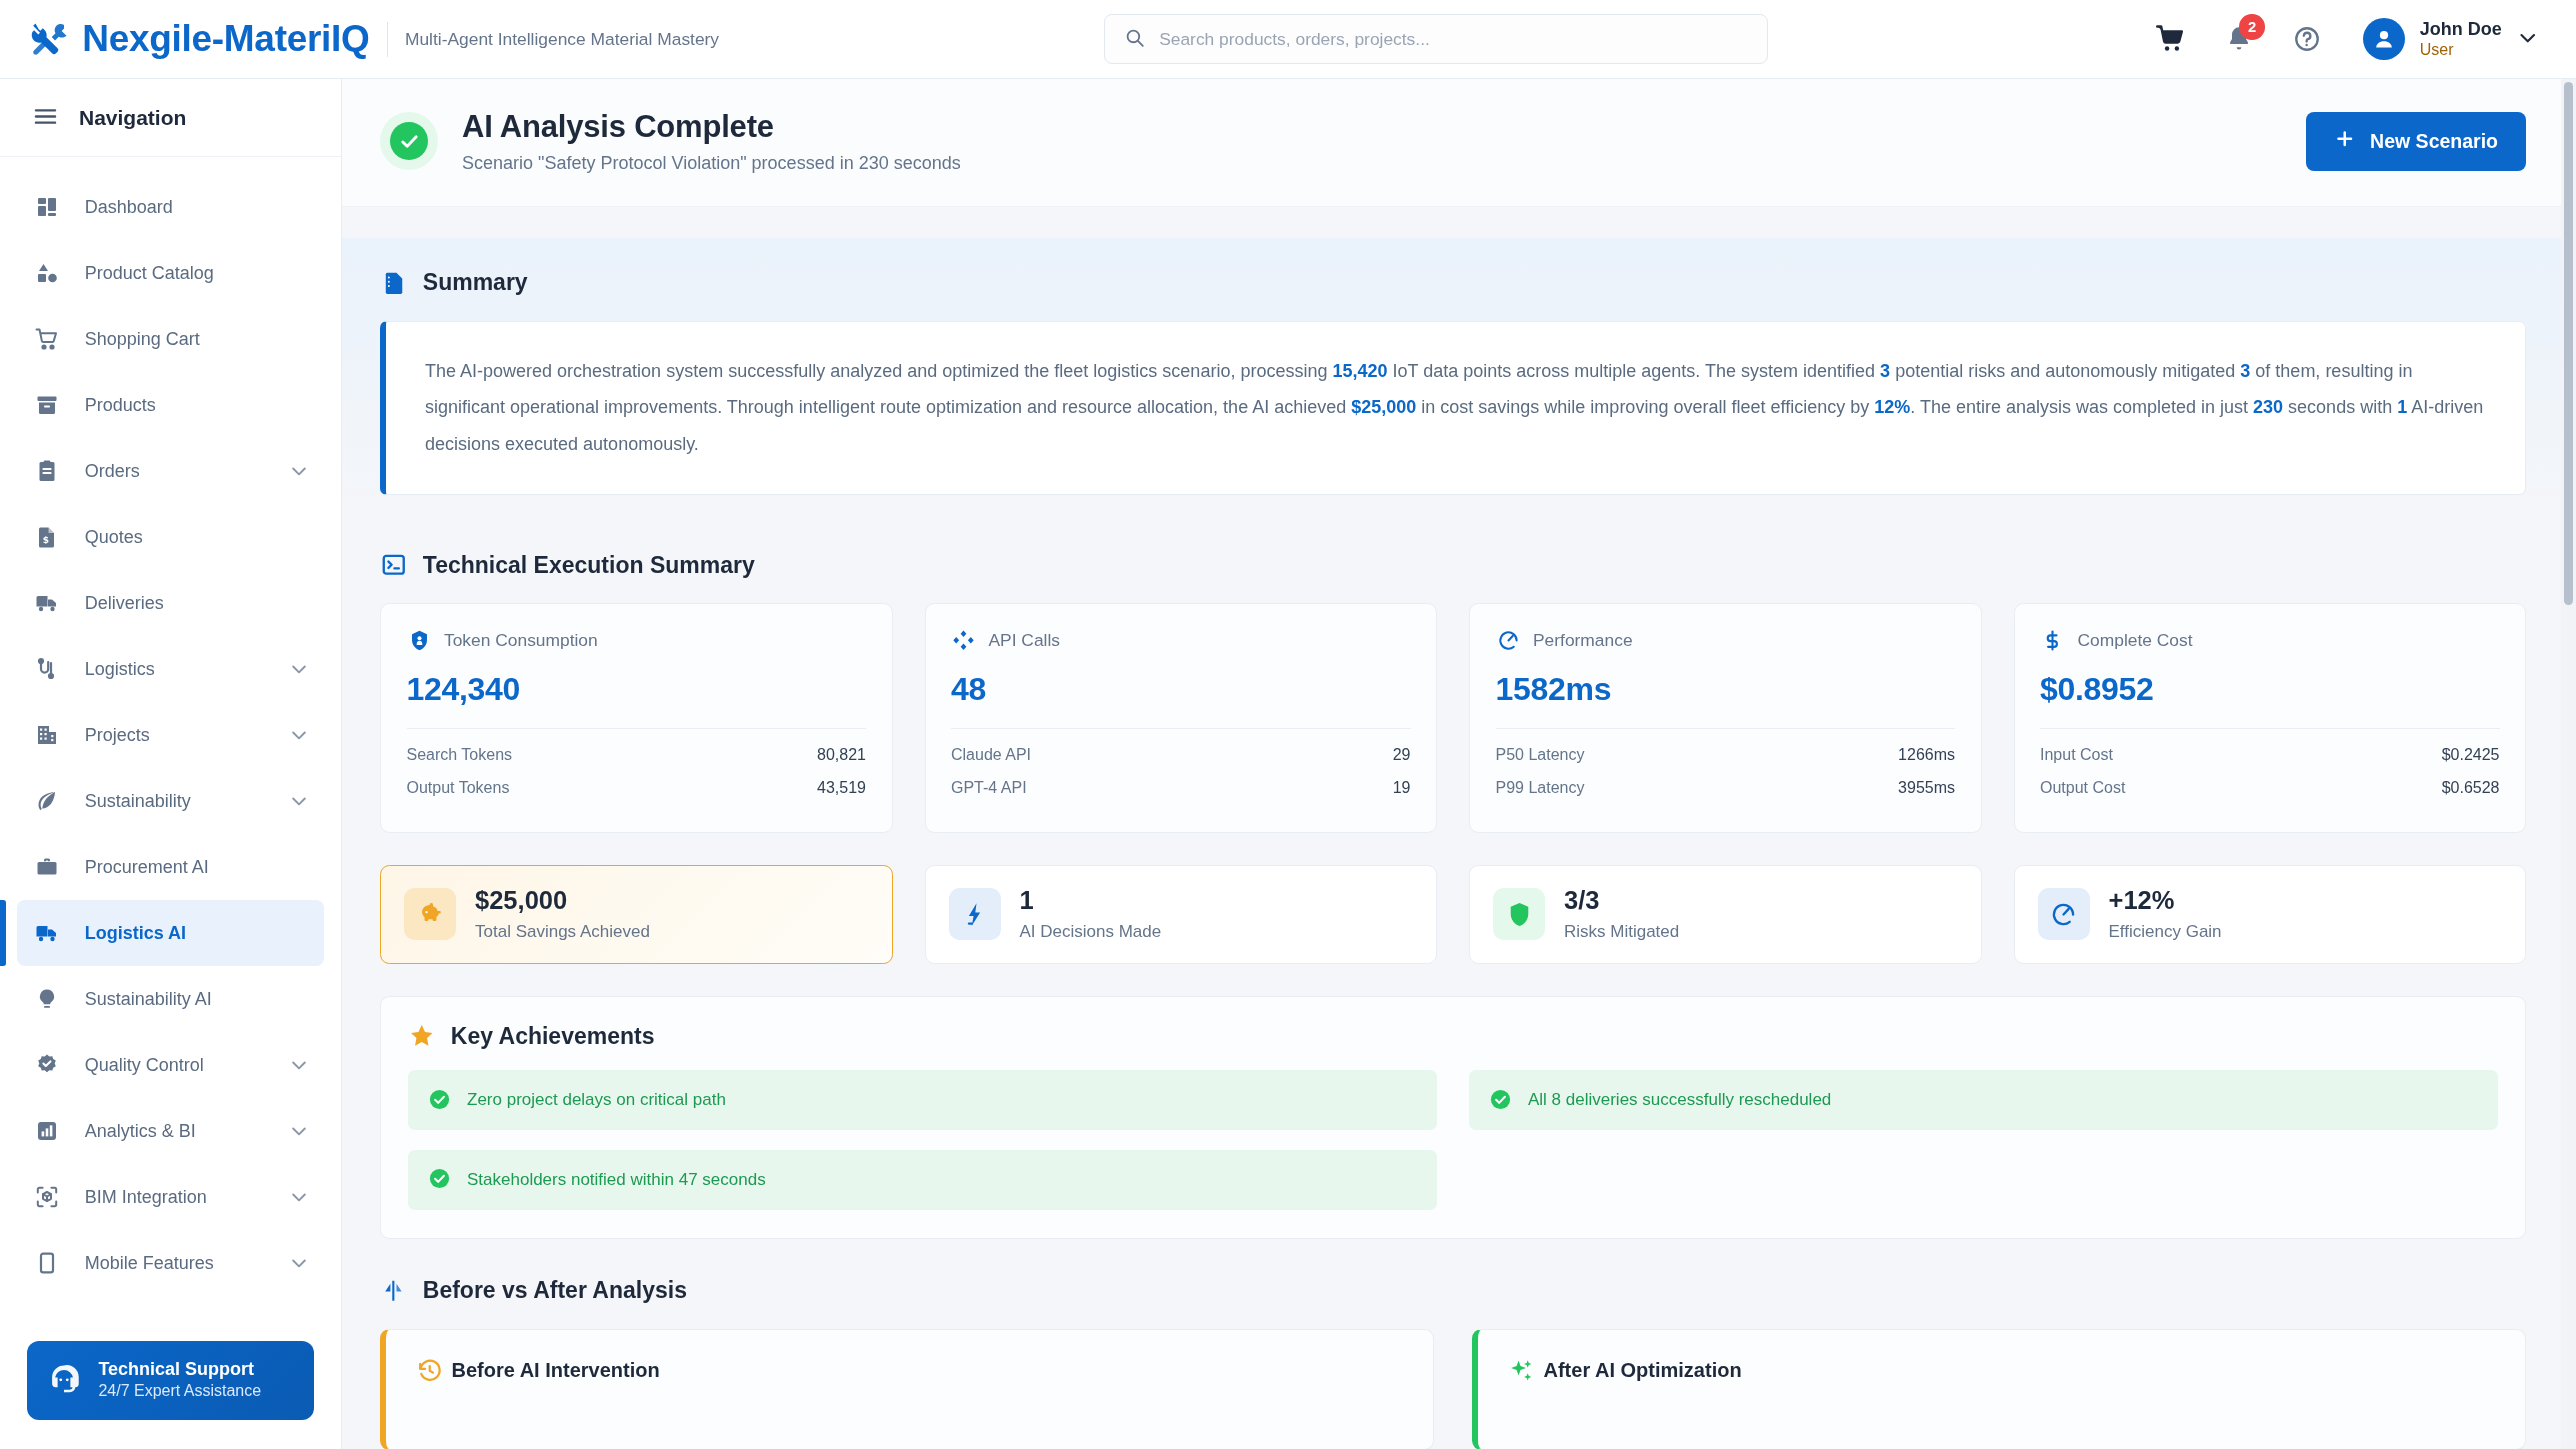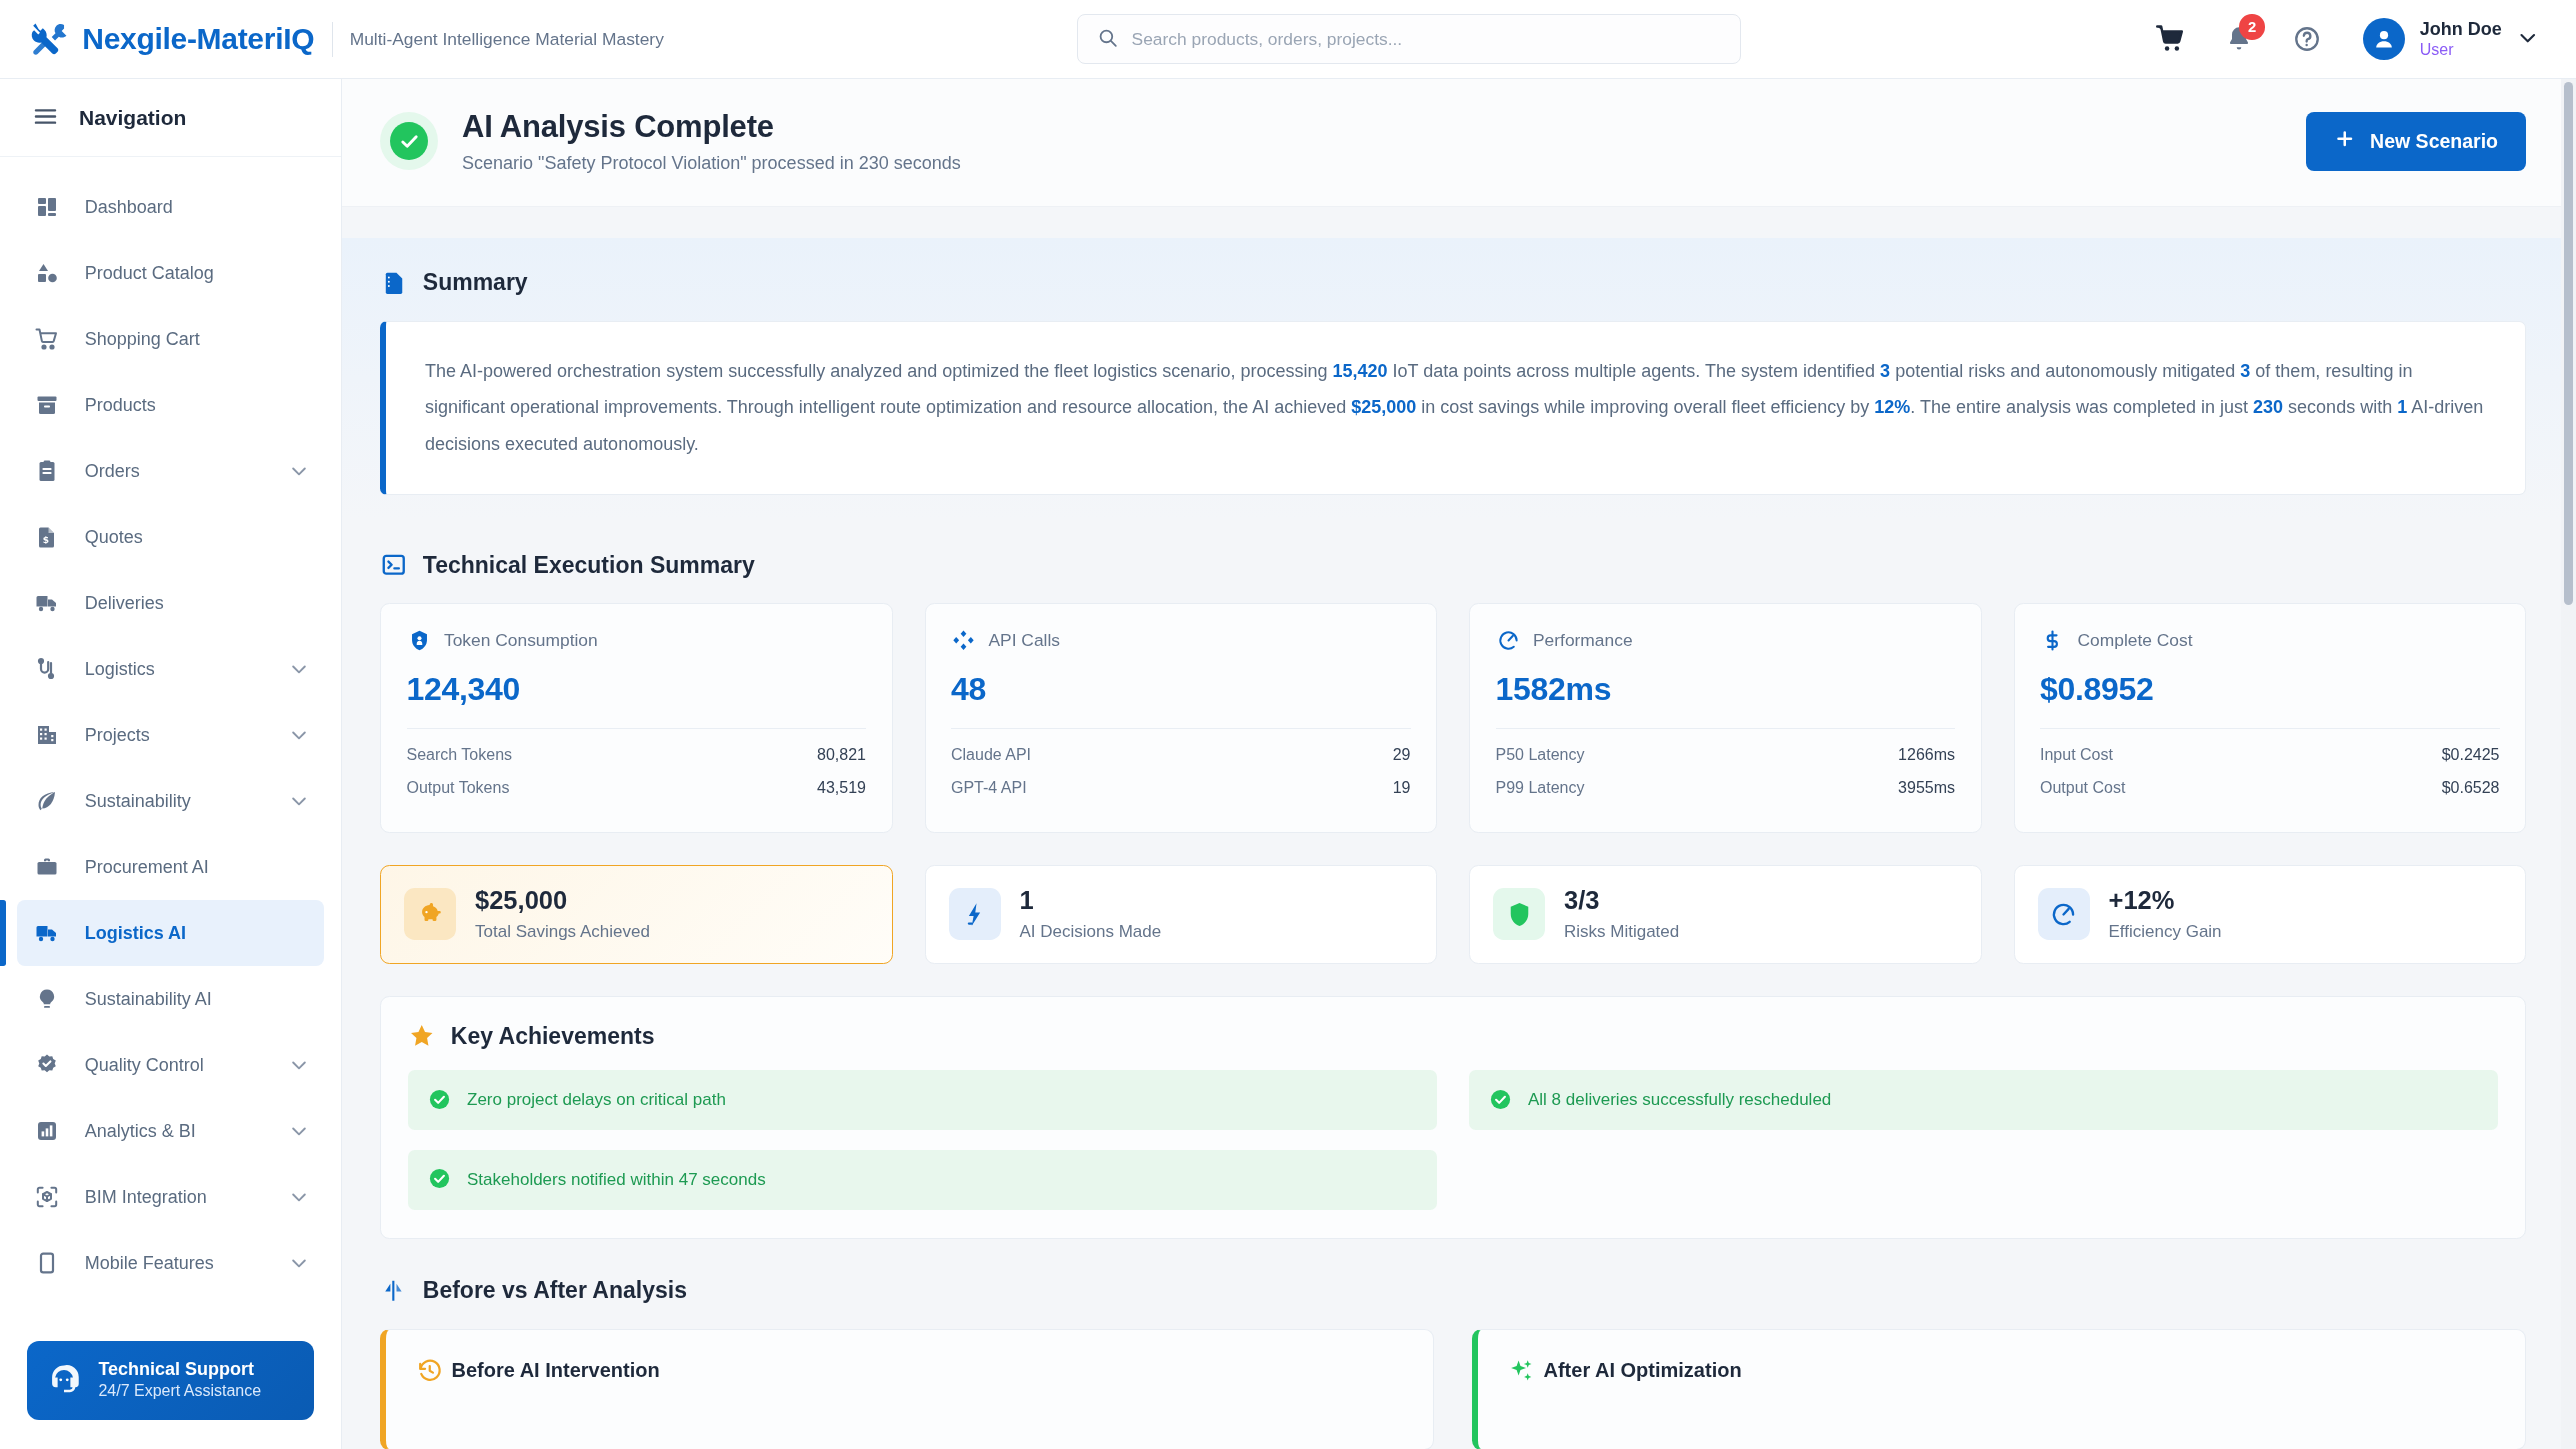--- a/index.html
+++ b/index.html
@@ -12,21 +12,21 @@
   .app { display: flex; flex-direction: column; width: 2576px; height: 1449px; }
 
   
   .topbar {
     height: 79px; background: #ffffff; flex: 0 0 79px;
     display: flex; align-items: center; padding: 0 38px 0 29.5px;
     border-bottom: 0.7px solid #e8edf3; position: relative; z-index: 20;
   }
   .brand { display: flex; align-items: center; gap: 14.8px; }
   .brand-logo { width: 38px; height: 38px; flex: 0 0 38px; }
-  .brand-name { font-size: 30px; font-weight: 700; color: #0b67c9; letter-spacing: -0.3px; white-space: nowrap; }
+  .brand-name { font-size: 37px; font-weight: 700; color: #0b67c9; letter-spacing: -0.3px; white-space: nowrap; }
   .brand-divider { width: 0.7px; height: 35px; background: #dfe5ec; margin: 0 17.4px; }
   .brand-tag { font-size: 17.4px; color: #64748b; white-space: nowrap; }
 
   .search-wrap { flex: 1; display: flex; justify-content: center; }
   .search-box {
     width: 664px; height: 50px; border: 0.7px solid #e3e8ef; border-radius: 8px;
     background: #fdfdfe; display: flex; align-items: center; gap: 13.4px; padding: 0 19px;
   }
   .search-box svg { flex: 0 0 21.5px; }
   .search-input {
@@ -41,21 +41,21 @@
     position: absolute; top: -8px; right: -9.4px; min-width: 25.5px; height: 25.5px;
     background: #ef4444; color: #fff; border-radius: 12.7px; font-size: 14.8px; font-weight: 700;
     display: flex; align-items: center; justify-content: center; padding: 0 5.4px;
   }
   .user-chip { display: flex; align-items: center; gap: 14.8px; cursor: pointer; margin-left: 5.4px; }
   .avatar {
     width: 42px; height: 42px; border-radius: 50%; background: #0b67c9;
     display: flex; align-items: center; justify-content: center; flex: 0 0 42px;
   }
   .user-name { font-size: 18px; font-weight: 700; color: #1e293b; line-height: 1.25; }
-  .user-role { font-size: 16px; color: #8b5cf6; line-height: 1.25; }
+  .user-role { font-size: 16px; color: #a16207; line-height: 1.25; }
 
   
   .body-row { display: flex; flex: 1; min-height: 0; }
 
   
   .sidebar {
     width: 342px; flex: 0 0 342px; background: #ffffff;
     border-right: 0.7px solid #e8edf3; display: flex; flex-direction: column; position: relative;
   }
   .side-head { height: 78px; display: flex; align-items: center; gap: 20px; padding: 0 32px; border-bottom: 0.7px solid #eef2f6; }

